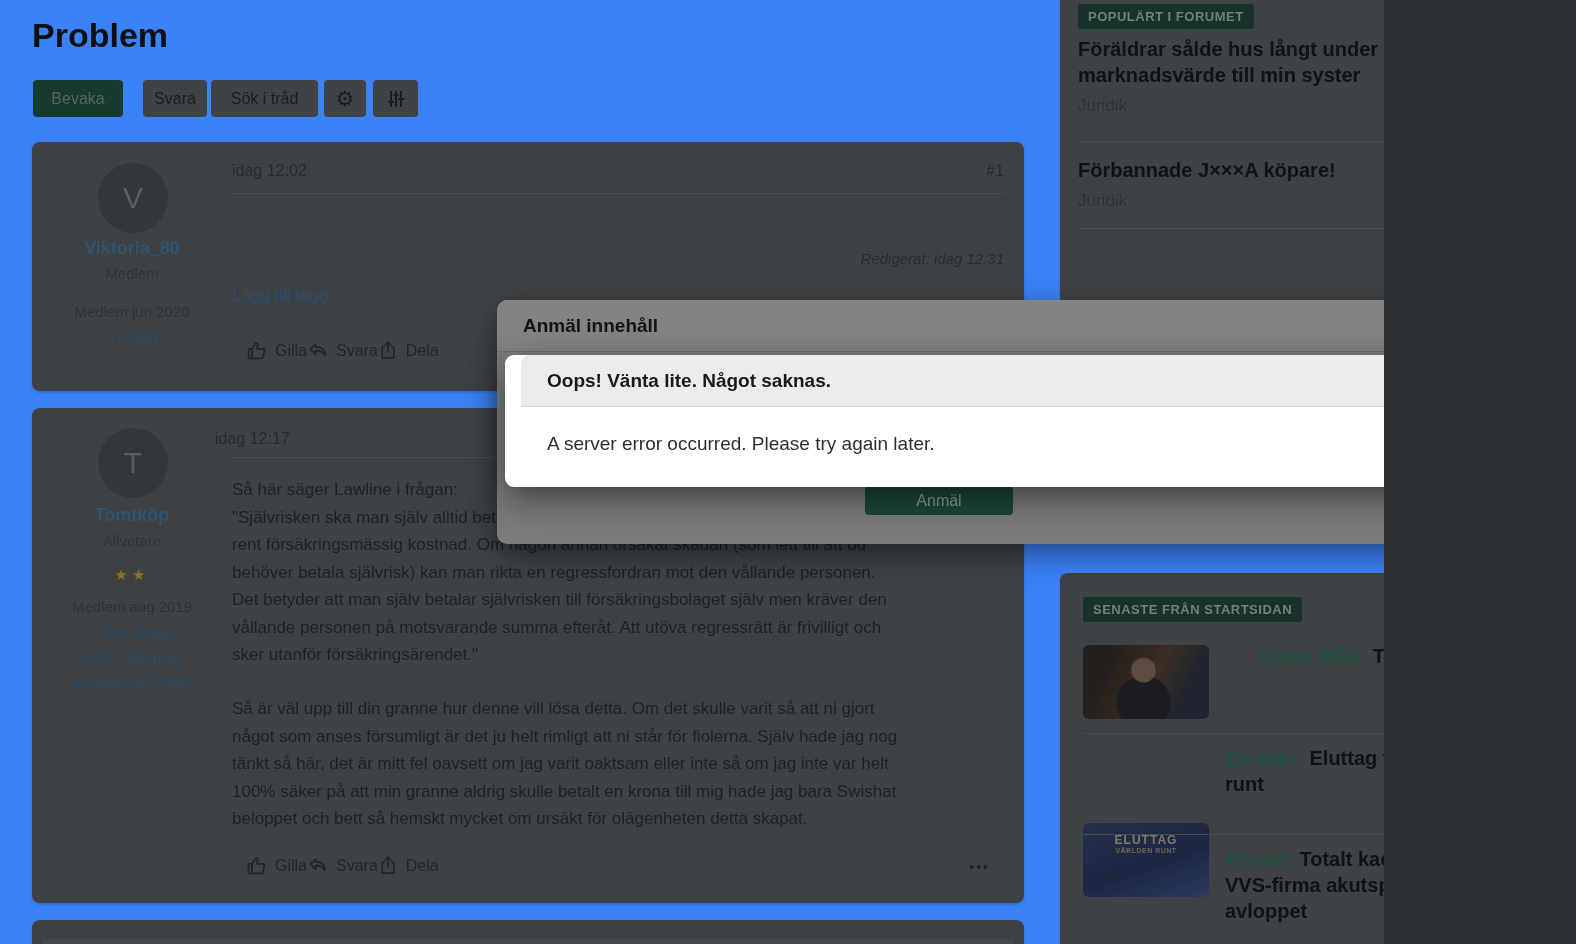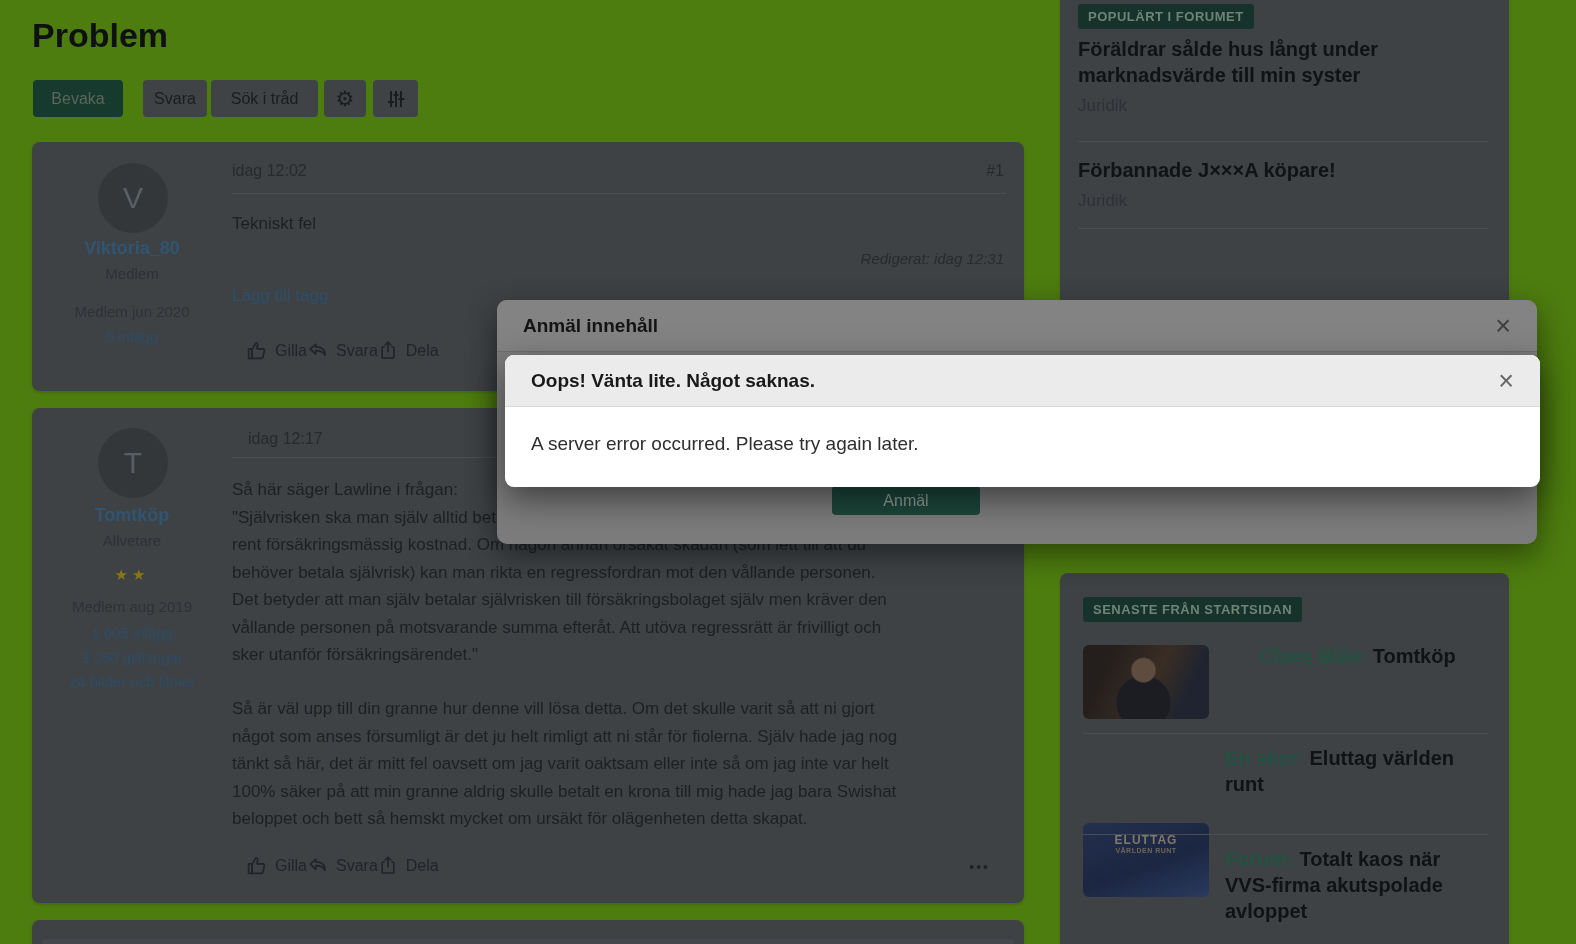--- a/index.html
+++ b/index.html
@@ -1,18 +1,18 @@
 <!DOCTYPE html>
 <html><head>
 <meta charset="utf-8">
 <style>
   html,body{margin:0;padding:0;background:#2e3134;}
   .canvas{
-    position:relative;width:1576px;height:944px;overflow:hidden;
-    background:#4d7c0f;font-family:"Liberation Sans","DejaVu Sans",sans-serif;
+    position:relative;width:1384px;height:944px;overflow:hidden;
+    background:#3b82f6;font-family:"Liberation Sans","DejaVu Sans",sans-serif;
     -webkit-font-smoothing:antialiased;
   }
   .abs{position:absolute;}
   
   .page-title{font-size:34px;font-weight:bold;color:#0e1011;}
   .btn{display:flex;align-items:center;justify-content:center;height:37px;border-radius:4px;
        font-size:16px;cursor:pointer;box-sizing:border-box;}
   .btn-primary{background:#173a2f;color:#5b655e;}
   .btn-gray{background:#3f4346;color:#1a1d1f;}
   .card{background:#3e4245;border-radius:8px;box-shadow:0 0 0 1px rgba(255,255,255,0.035),0 1px 3px rgba(0,0,0,0.25);}
@@ -89,21 +89,20 @@
       <span>V</span>
     </div>
     <div class="abs u-col username" style="left:0;top:96px;">Viktoria_80</div>
     <div class="abs u-col u-meta" style="left:0;top:123px;">Medlem</div>
     <div class="abs u-col u-meta" style="left:0;top:161px;">Medlem jun 2020</div>
     <div class="abs u-col u-link" style="left:0;top:186px;text-align:center;">5 inlägg</div>
 
     <div class="abs p-time" style="left:200px;top:20px;">idag 12:02</div>
     <div class="abs p-num" style="right:20px;top:20px;">#1</div>
     <div class="abs p-divider" style="left:200px;right:18px;top:51px;"></div>
-    <div class="abs p-body" style="left:200px;top:68px;width:780px;">Tekniskt fel</div>
     <div class="abs p-edited" style="right:20px;top:108px;">Redigerat: idag 12:31</div>
     <div class="abs p-tag" style="left:200px;top:144px;">Lägg till tagg</div>
 
     <div class="abs actions" style="left:214px;top:198px;">
       <div class="action">
         <svg width="21" height="21" viewBox="0 0 24 24" fill="none" stroke="#212529" stroke-width="2" stroke-linejoin="round">
             <path d="M3 10h4v11H3z"></path>
             <path d="M7 11l4-7.5c1.4-.4 2.6.6 2.3 2L12.6 10H19a2 2 0 0 1 2 2.4l-1.4 6A2.4 2.4 0 0 1 17.2 21H7z"></path>
           </svg>
         <span>Gilla</span>
@@ -130,21 +129,21 @@
       <span>T</span>
     </div>
     <div class="abs u-col username" style="left:0;top:97px;">Tomtköp</div>
     <div class="abs u-col u-meta" style="left:0;top:124px;">Allvetare</div>
     <div class="abs u-col stars" style="left:0;top:158px;">★★</div>
     <div class="abs u-col u-meta" style="left:0;top:190px;">Medlem aug 2019</div>
     <div class="abs u-col u-link" style="left:0;top:216px;">1 605 inlägg</div>
     <div class="abs u-col u-link" style="left:0;top:241px;">3 050 gillningar</div>
     <div class="abs u-col u-link" style="left:0;top:265px;">24 bilder och filmer</div>
 
-    <div class="abs p-time" style="left:216px;top:22px;text-align:right;">idag 12:17</div>
+    <div class="abs p-time" style="left:183px;top:22px;text-align:right;">idag 12:17</div>
     <div class="abs p-divider" style="left:200px;right:18px;top:49px;"></div>
     <div class="abs p-body" style="left:200px;top:68px;width:790px;">Så här säger Lawline i frågan:
 "Självrisken ska man själv alltid betala vid en skada, det är en
 rent försäkringsmässig kostnad. Om någon annan orsakat skadan (som lett till att du
 behöver betala självrisk) kan man rikta en regressfordran mot den vållande personen.
 Det betyder att man själv betalar självrisken till försäkringsbolaget själv men kräver den
 vållande personen på motsvarande summa efteråt. Att utöva regressrätt är frivilligt och
 sker utanför försäkringsärendet."</div>
     <div class="abs p-body" style="left:200px;top:287px;width:795px;">Så är väl upp till din granne hur denne vill lösa detta. Om det skulle varit så att ni gjort
 något som anses försumligt är det ju helt rimligt att ni står för fiolerna. Själv hade jag nog
@@ -207,24 +206,24 @@
     <div class="abs sb-div" style="left:23px;right:21px;top:261px;"></div>
 
     <div class="abs sb-title" style="left:165px;top:273px;width:255px;"><span class="sb-prefix">Forum:</span><span> Totalt kaos när VVS-firma akutspolade avloppet</span></div>
   </div>
 
   <div class="abs modal-outer" style="left:497px;top:300px;width:1040px;height:244px;">
     <div class="modal-outer-header">
       <span class="modal-outer-title">Anmäl innehåll</span>
       <span class="x-dim">×</span>
     </div>
-    <div class="abs btn-anmal" style="left:335px;top:186px;width:148px;height:29px;">Anmäl</div>
-  </div>
-
-  <div class="abs modal-error" style="left:505px;top:355px;width:1035px;height:132px;">
+    <div class="abs btn-anmal" style="left:368px;top:186px;width:148px;height:29px;">Anmäl</div>
+  </div>
+
+  <div class="abs modal-error" style="left:505px;top:355px;width:1035px;height:132px;padding-left:16px;">
     <div class="modal-error-header">
       <span class="modal-error-title">Oops! Vänta lite. Något saknas.</span>
       <span class="x-bright">×</span>
     </div>
     <div class="modal-error-body">A server error occurred. Please try again later.</div>
   </div>
 
 </div>
 
 </body></html>

